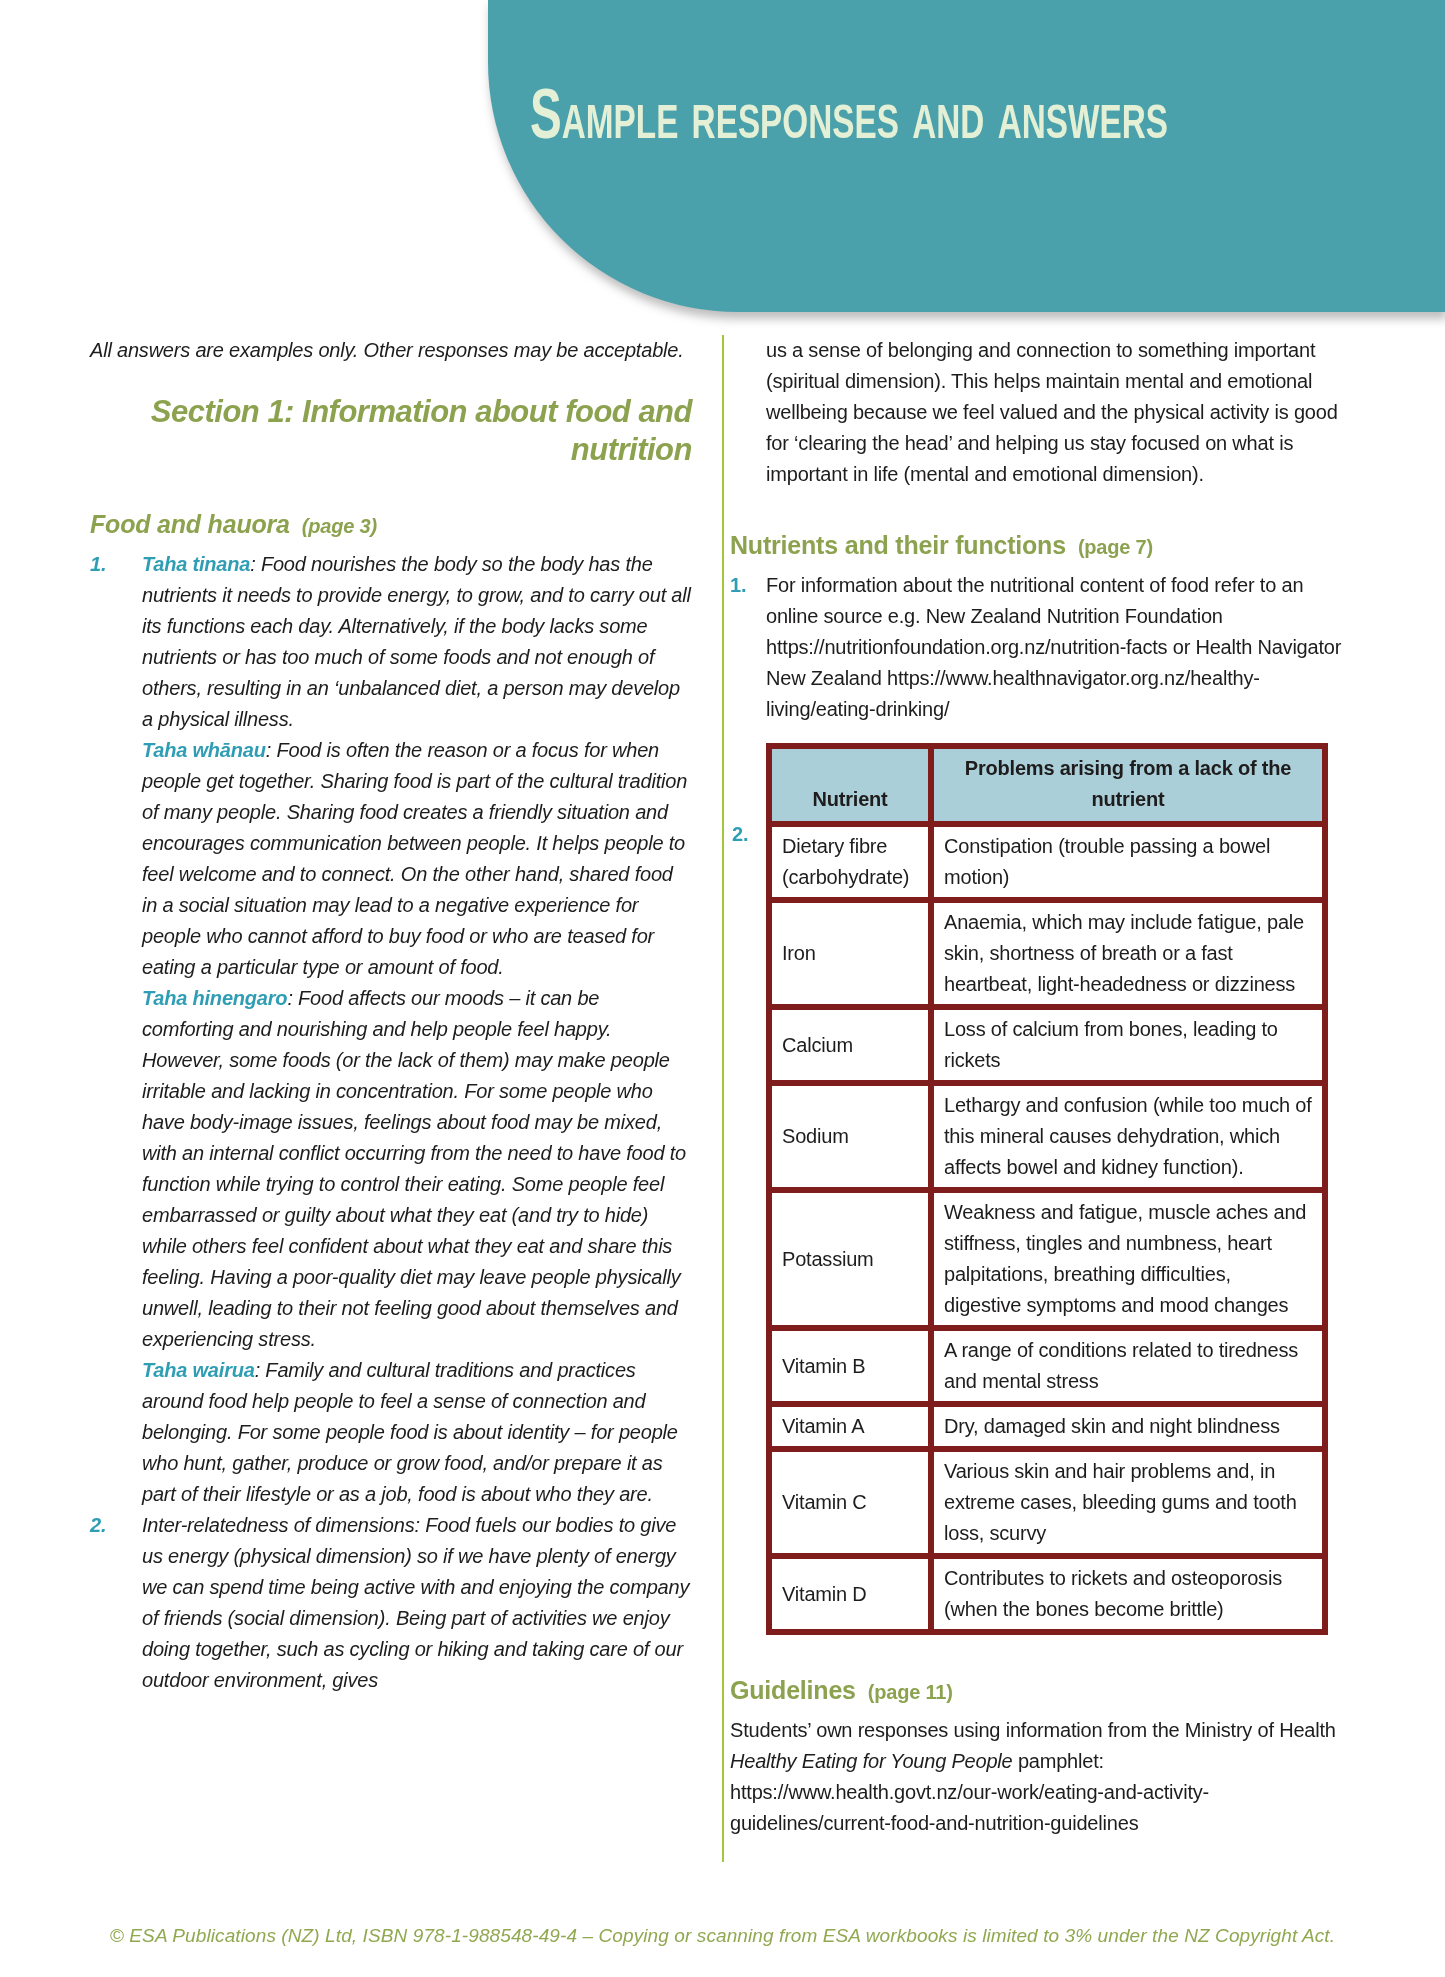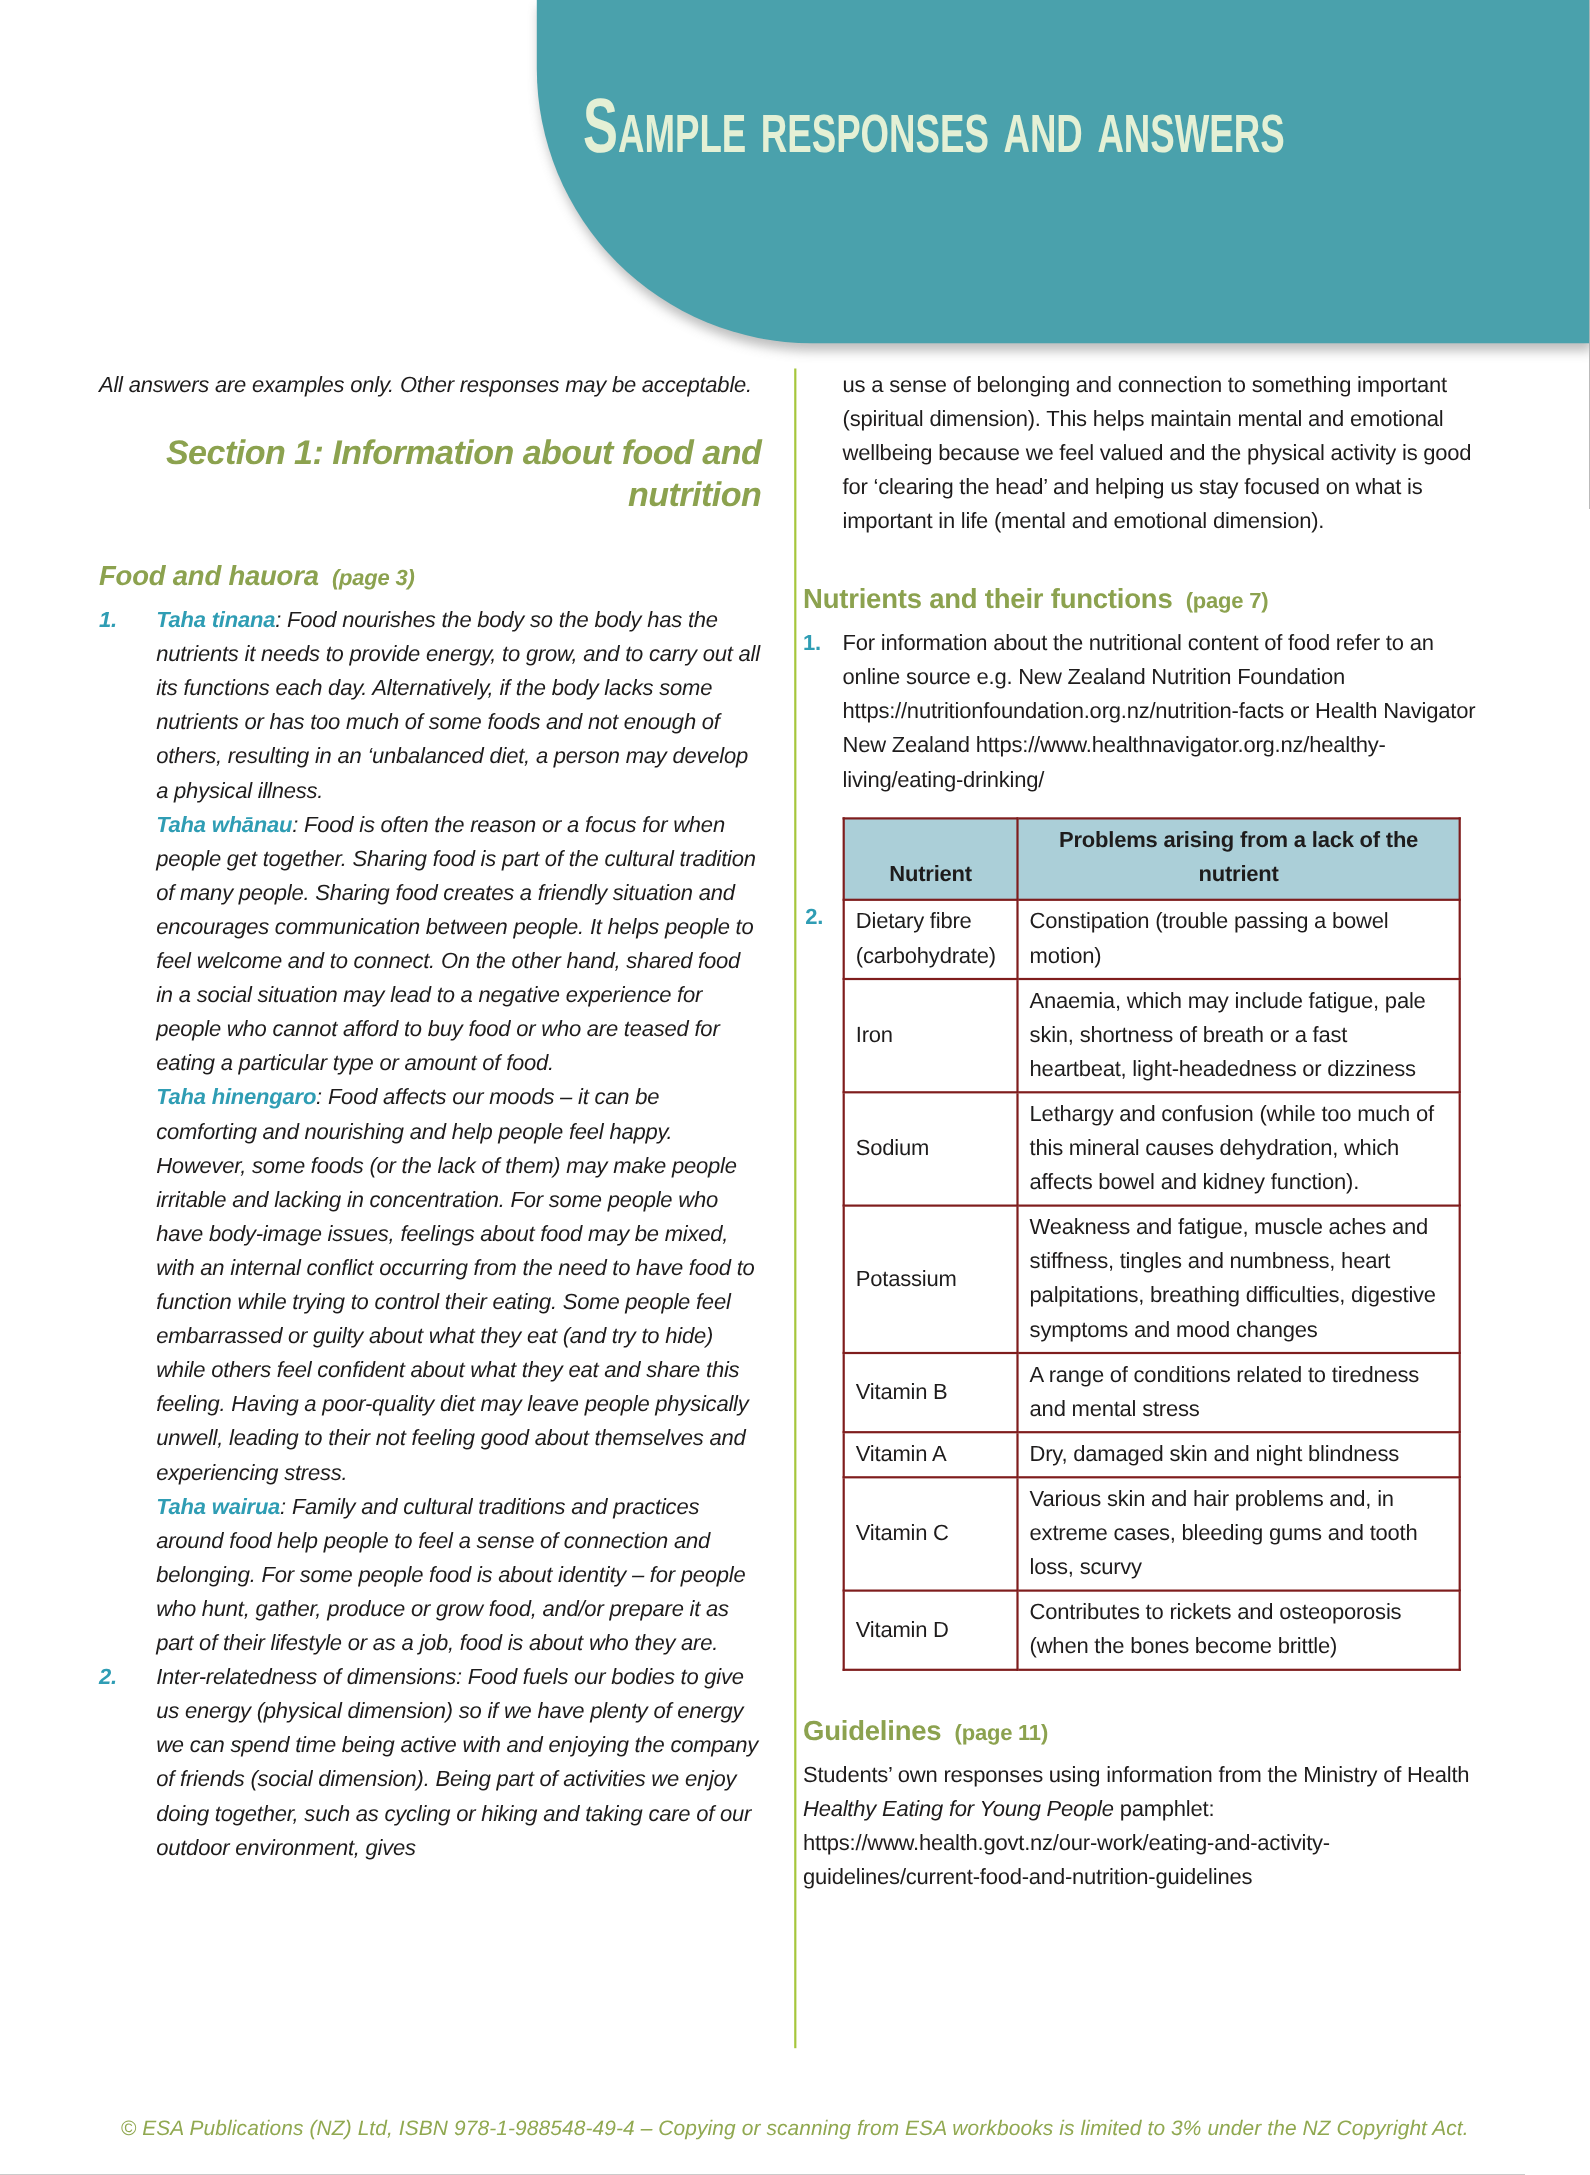--- a/index.html
+++ b/index.html
@@ -54,21 +54,21 @@
     font-size:20px; line-height:31px;
   }
   .term { font-weight:bold; color:var(--accent_teal,#2f9db4); }
   .cont { padding-left:36px; }
 
   
   .table-wrap { position:relative; margin:18px 0 0 36px; }
   .tnum { top:76px; left:-34px; }
   table.nutrients { border-collapse:collapse; width:562px; }
   .nutrients th, .nutrients td {
-    border:2px solid #7f1d1d; padding:4px 10px;
+    border:6px solid #7f1d1d; padding:4px 10px;
     font-size:20px; line-height:31px; text-align:left; vertical-align:middle;
   }
   .nutrients th {
     background:var(--table_header_bg,#abcfd8);
     font-weight:bold; text-align:center; vertical-align:bottom;
     padding-bottom:6px;
   }
   .nutrients td.ncol { width:136px; }
 
   .guidelines-para { margin-top:6px; }
@@ -135,20 +135,24 @@
         <tbody>
           <tr>
               <td class="ncol">Dietary fibre (carbohydrate)</td>
               <td>Constipation (trouble passing a bowel motion)</td>
             </tr>
           <tr>
               <td class="ncol">Iron</td>
               <td>Anaemia, which may include fatigue, pale skin, shortness of breath or a fast heartbeat, light-headedness or dizziness</td>
             </tr>
           <tr>
+              <td class="ncol">Calcium</td>
+              <td>Loss of calcium from bones, leading to rickets</td>
+            </tr>
+          <tr>
               <td class="ncol">Sodium</td>
               <td>Lethargy and confusion (while too much of this mineral causes dehydration, which affects bowel and kidney function).</td>
             </tr>
           <tr>
               <td class="ncol">Potassium</td>
               <td>Weakness and fatigue, muscle aches and stiffness, tingles and numbness, heart palpitations, breathing difficulties, digestive symptoms and mood changes</td>
             </tr>
           <tr>
               <td class="ncol">Vitamin B</td>
               <td>A range of conditions related to tiredness and mental stress</td>

